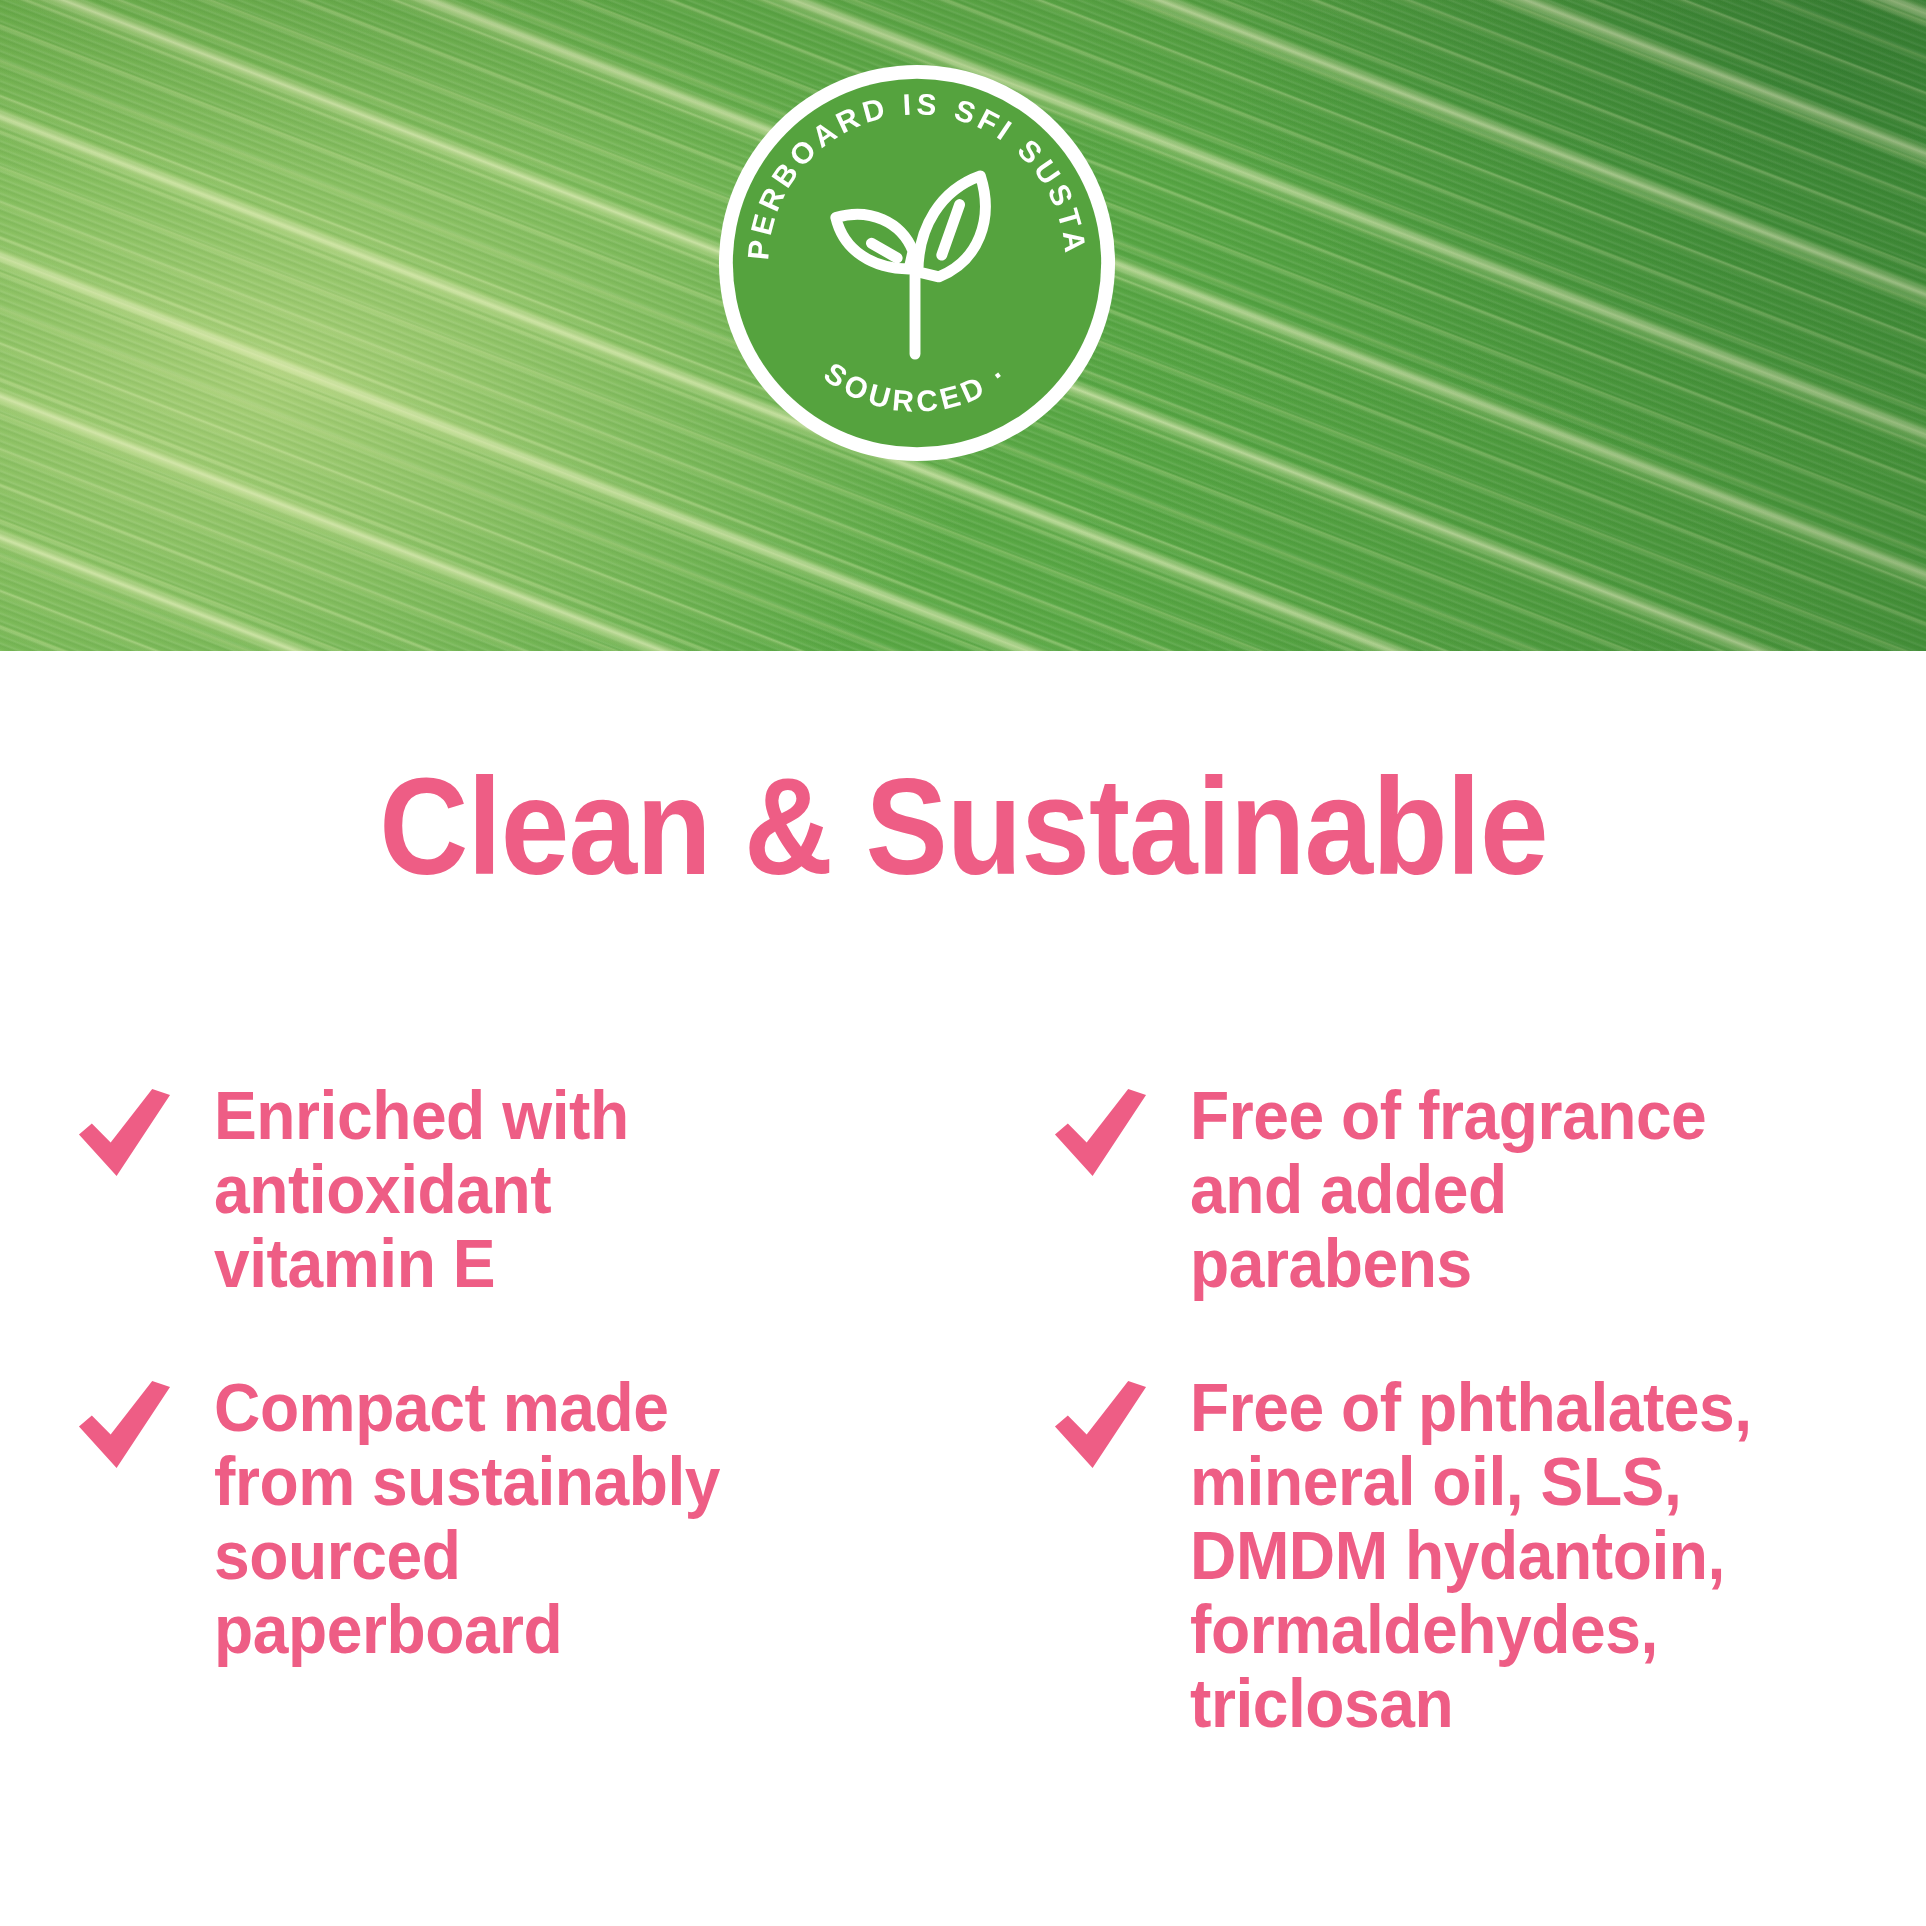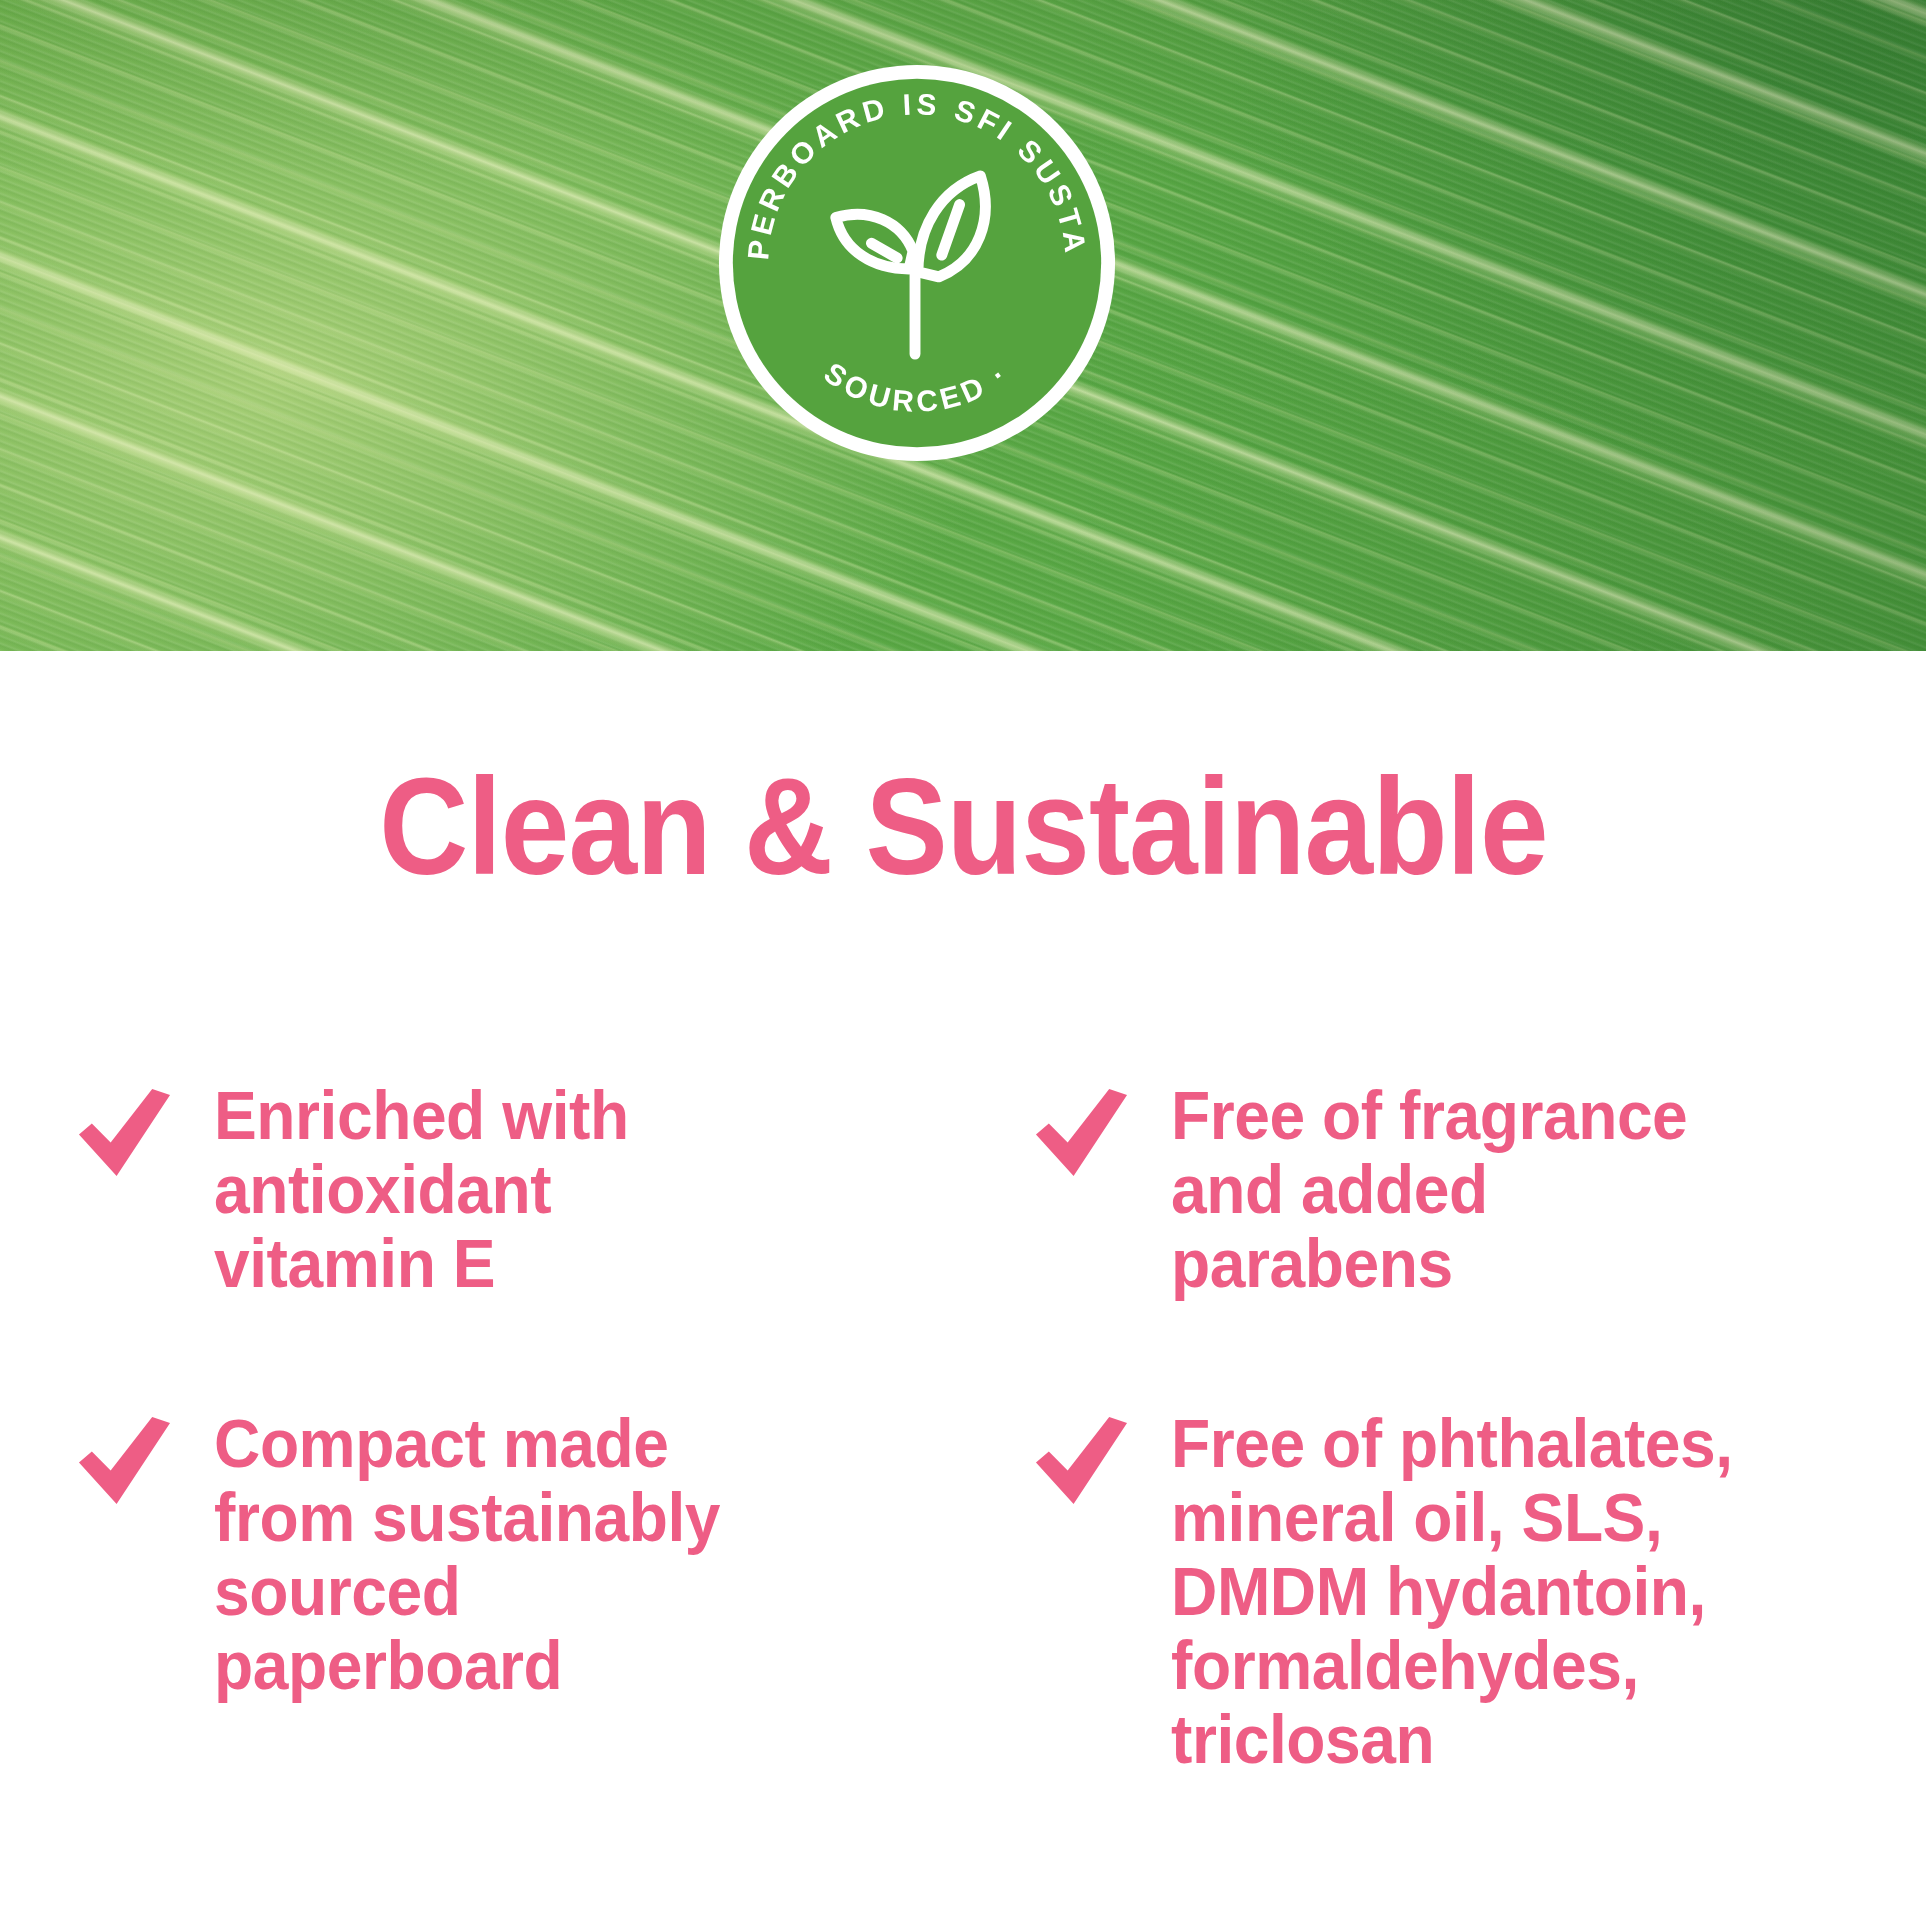--- a/index.html
+++ b/index.html
@@ -126,21 +126,20 @@
     position: absolute;
     left: 0;
     top: 1079px;
     width: 1927px;
     display: grid;
     grid-template-columns: 921px 931px;
     column-gap: 55px;
     row-gap: 0;
     padding-left: 77px;
     box-sizing: border-box;
-    gap: 36px;
   }
   .bullet {
     display: flex;
     align-items: flex-start;
     margin-bottom: 71px;
   }
   .bullet.row2 { margin-bottom: 16px; }
   .check {
     flex: 0 0 auto;
     width: 95px;

